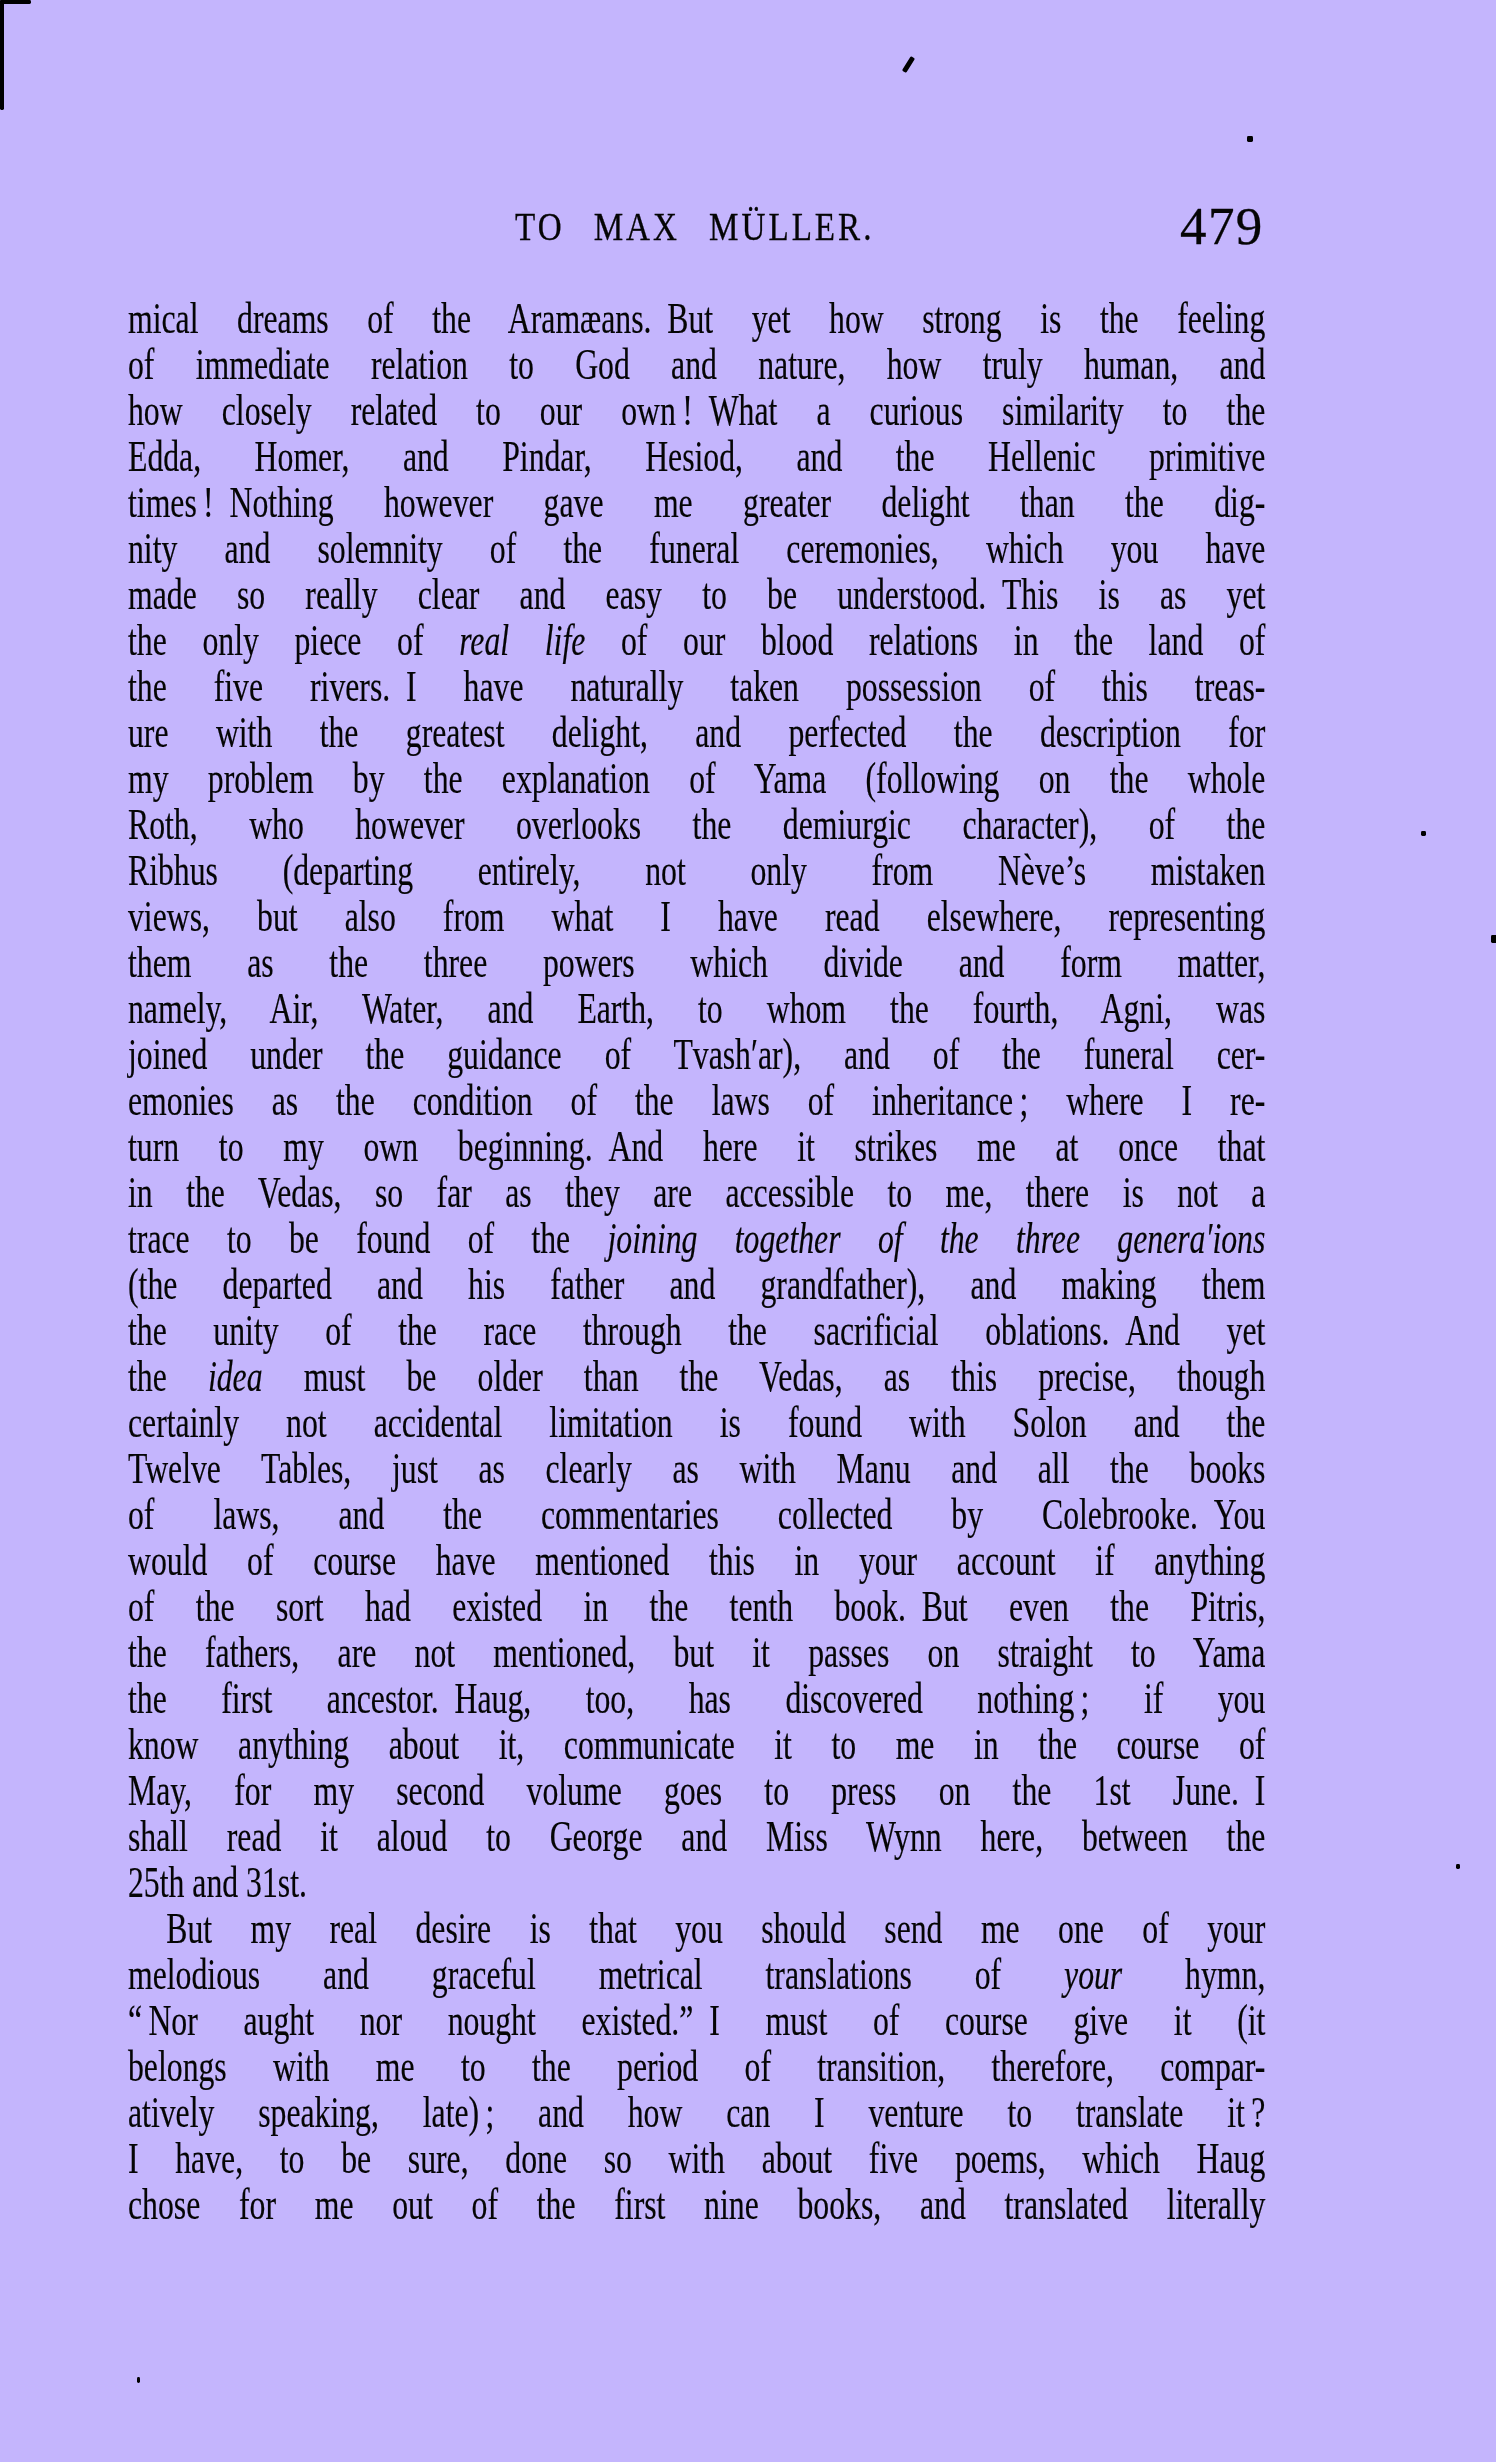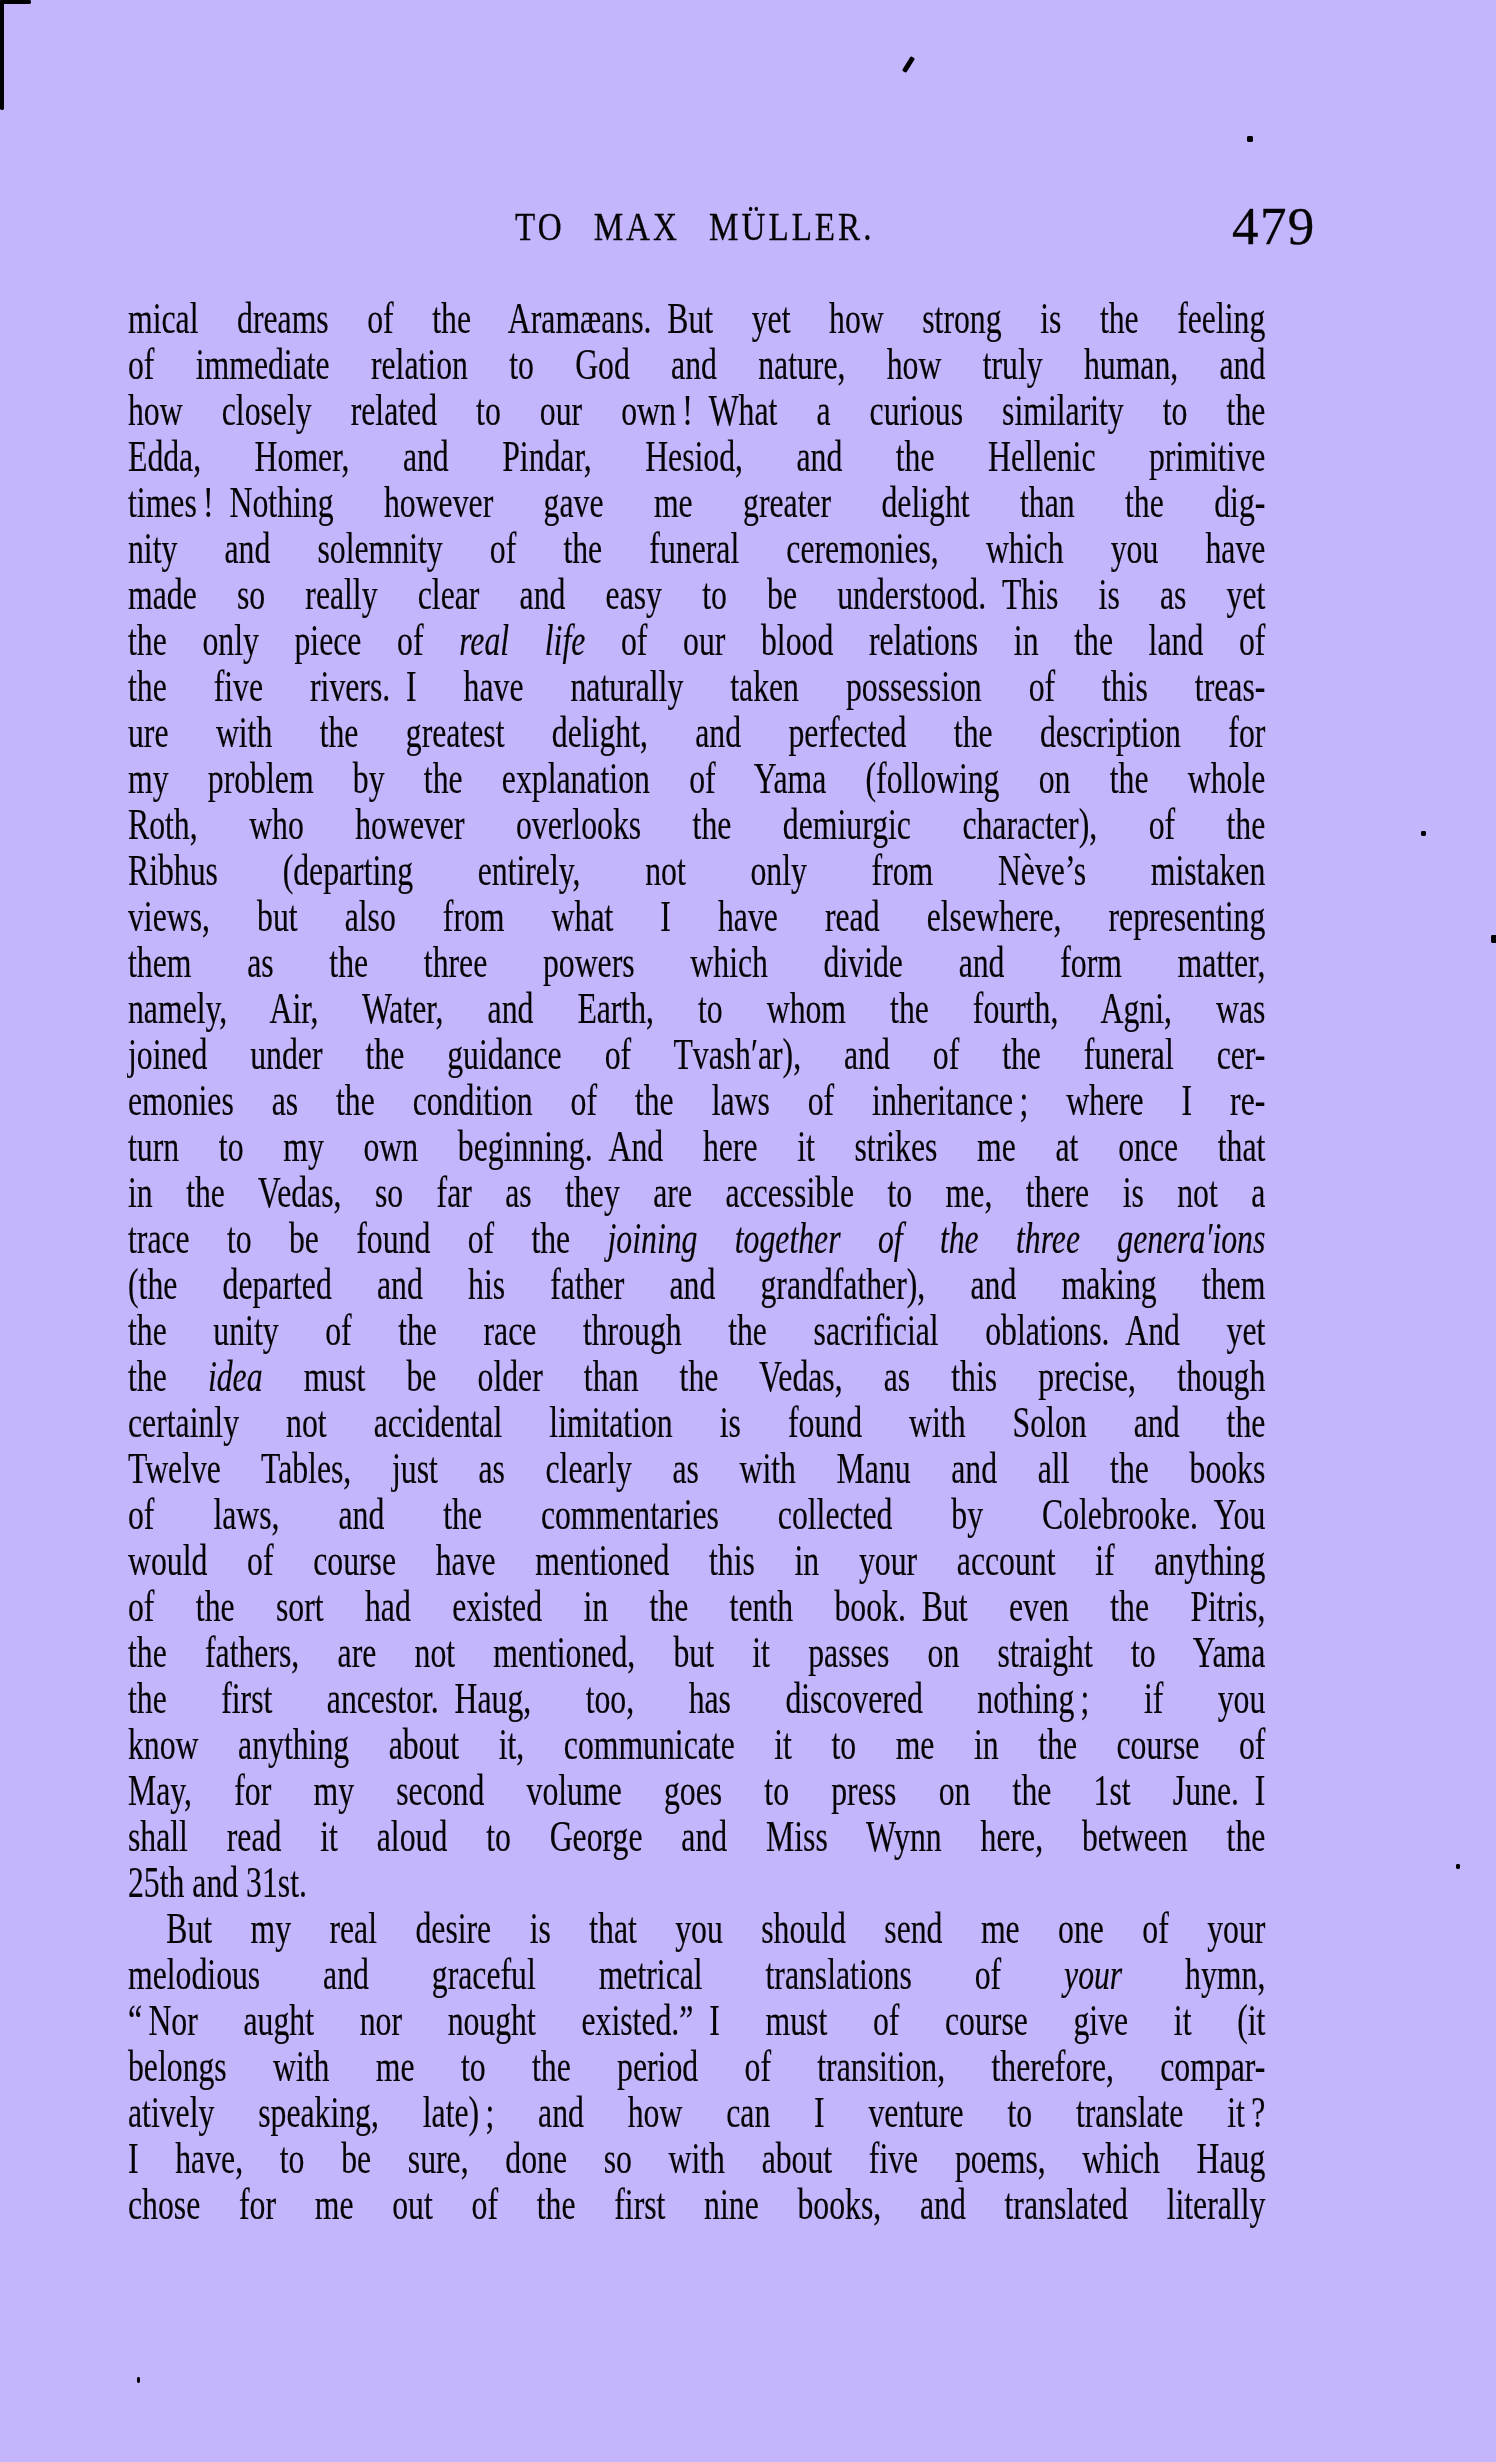--- a/index.html
+++ b/index.html
@@ -21,21 +21,21 @@
     line-height: 1;
     letter-spacing: 3.5px;
     word-spacing: 21px;
     white-space: nowrap;
     transform: scaleX(0.85);
     transform-origin: 0 0;
     -webkit-text-stroke: 0.3px #050505;
   }
   .page-number {
     position: absolute;
-    left: 1232px;
+    left: 1180px;
     top: 200px;
     font-size: 53px;
     line-height: 1;
     letter-spacing: 1.4px;
     -webkit-text-stroke: 0.3px #050505;
   }
   .body-text {
     position: absolute;
     left: 128px;
     top: 296px;

